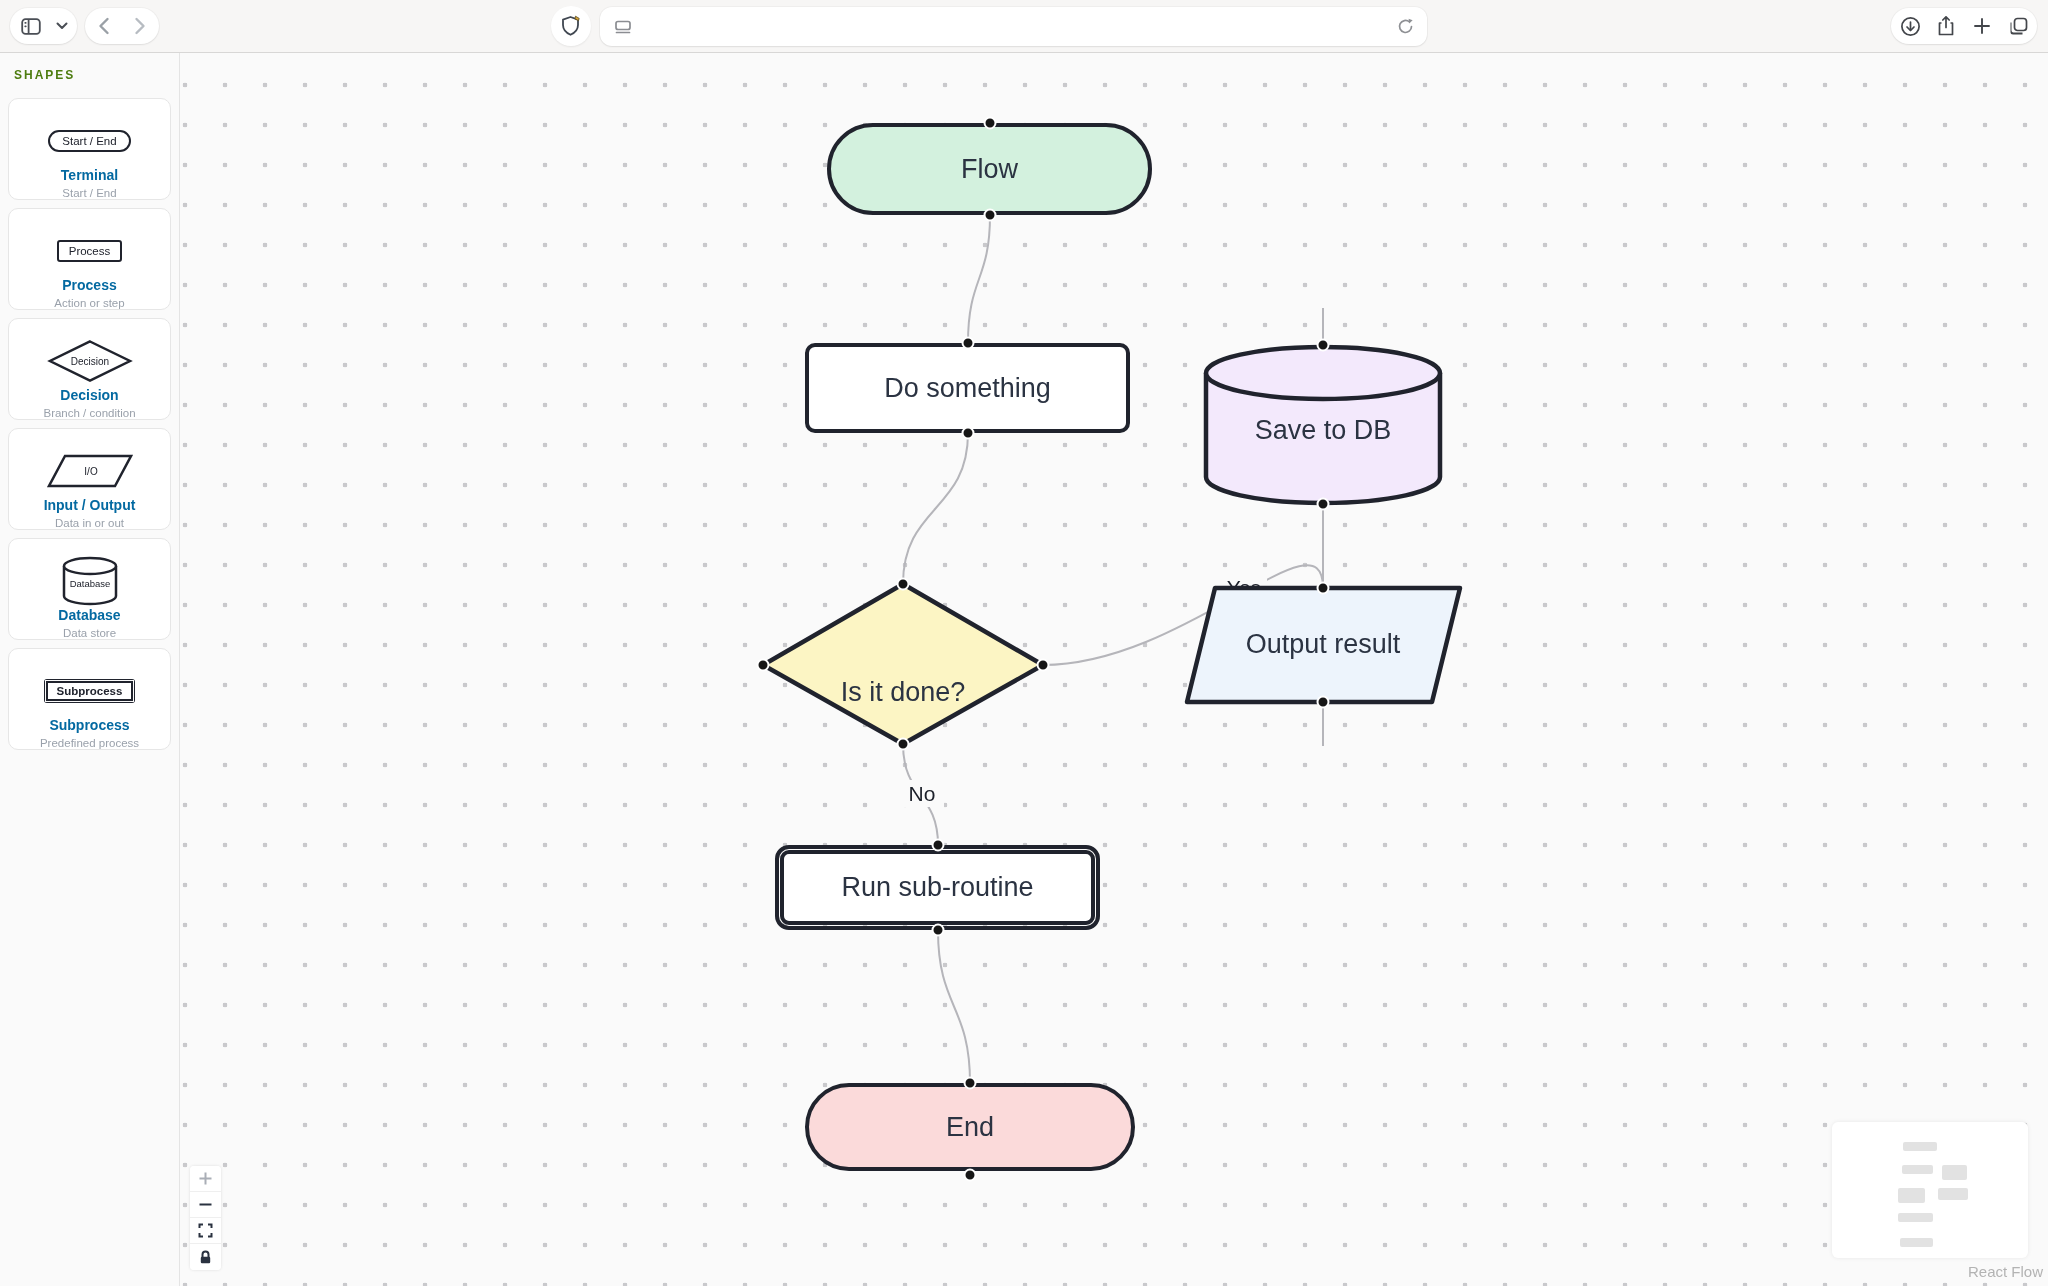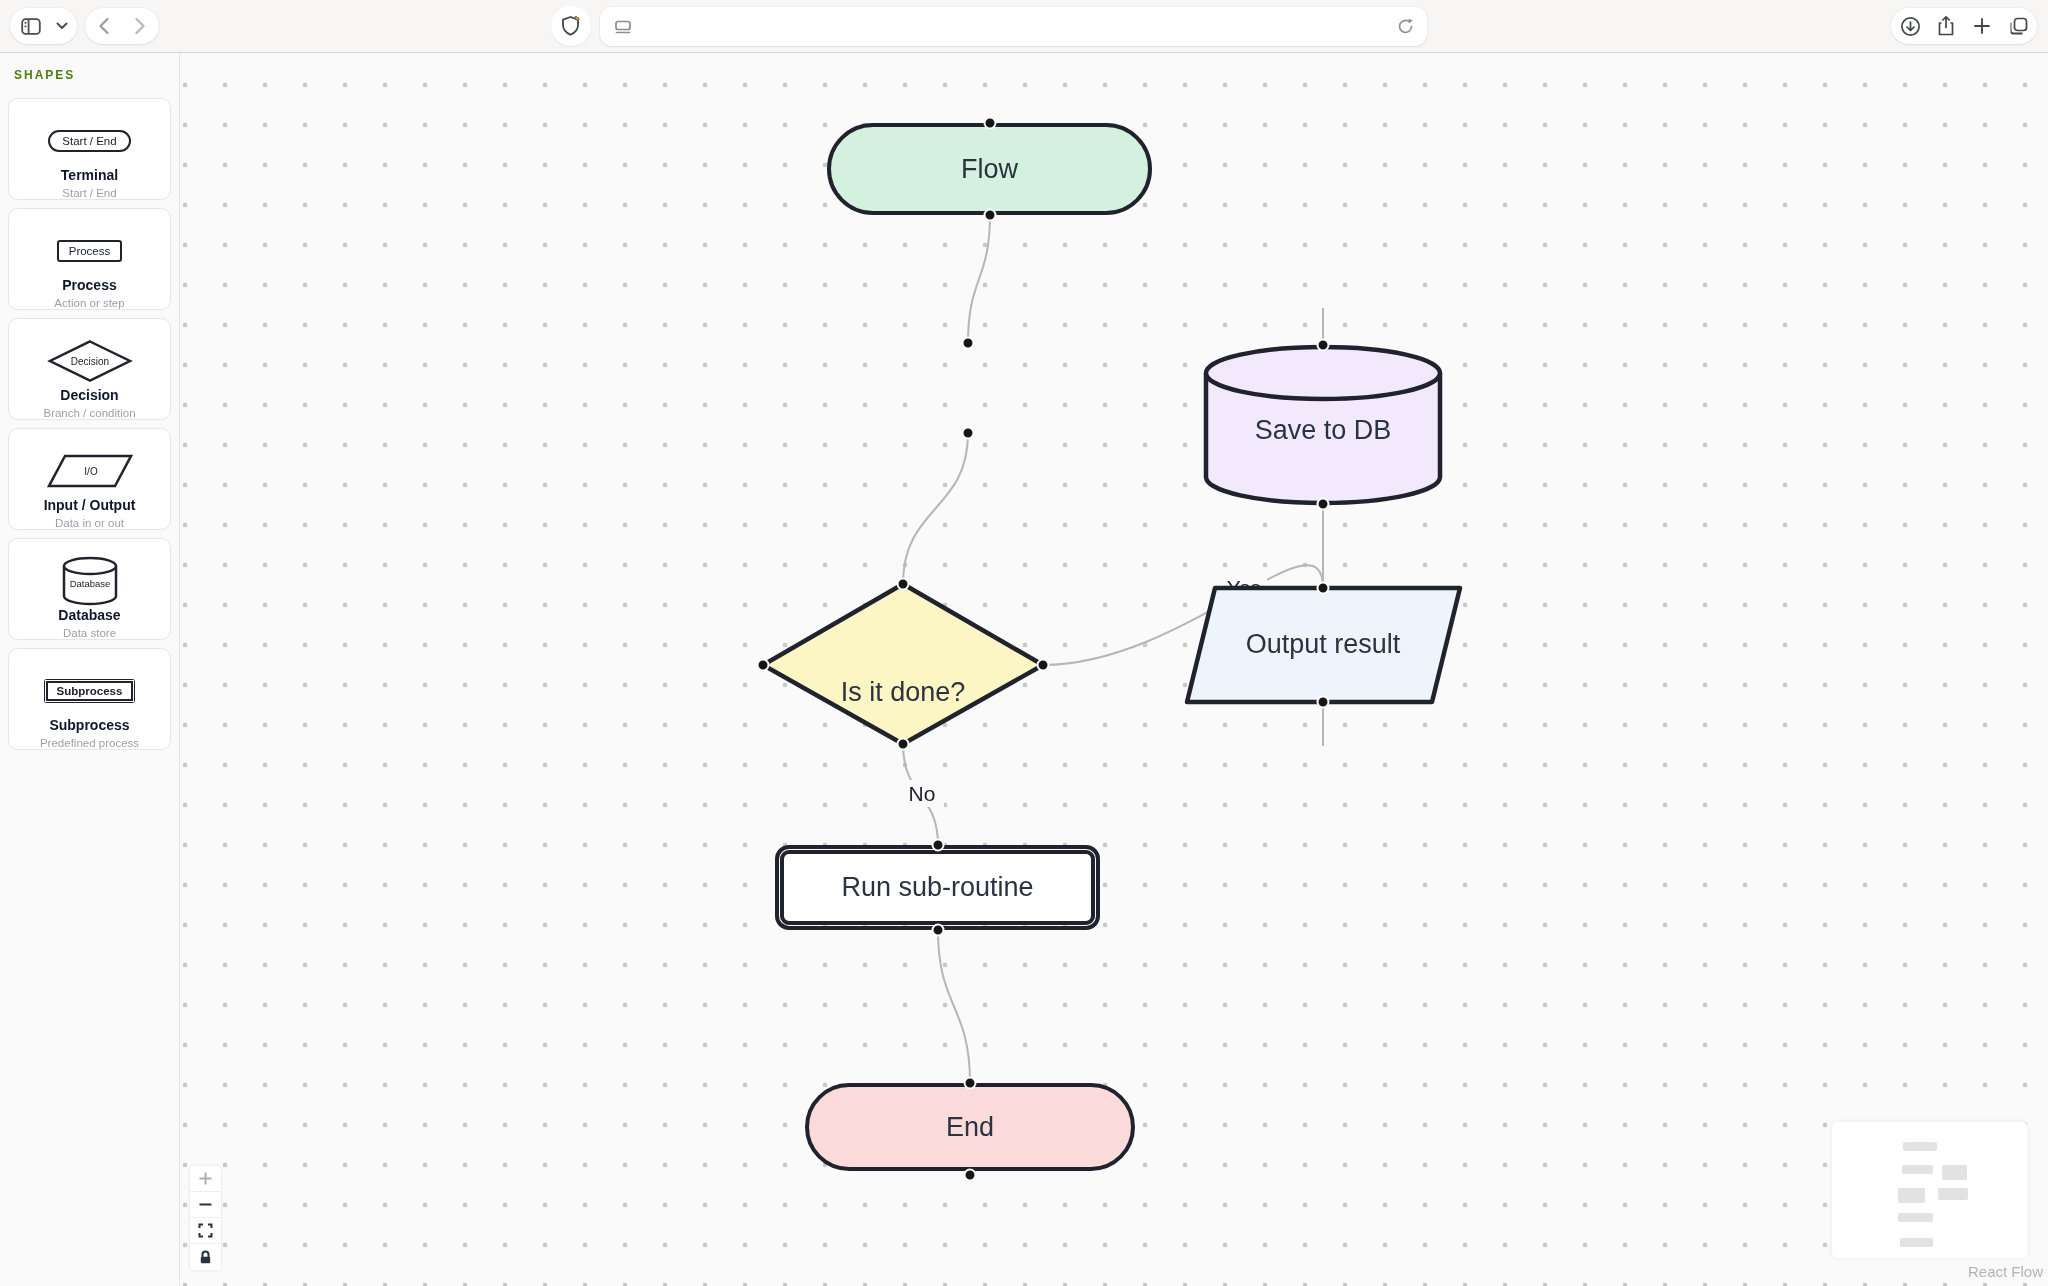--- a/index.html
+++ b/index.html
@@ -22,21 +22,21 @@
 
   
   .content { position:absolute; top:53px; left:0; right:0; bottom:0; display:flex; }
 
   
   .sidebar { width:180px; background:#fafafa; border-right:1px solid #e4e4e4; padding:15px 8px 0 8px; flex:none; }
   .sidebar-title { font-size:12px; font-weight:700; letter-spacing:2px; color:#4d7c0f; margin:0 0 16px 6px; }
   .shape-card { background:#fff; border:1px solid #e6e6e6; border-radius:10px; height:102px; margin-bottom:8px;
     display:flex; flex-direction:column; align-items:center; justify-content:flex-end; gap:4px; cursor:grab; }
   .pv-wrap { height:44px; display:flex; align-items:center; justify-content:center; }
-  .card-title { font-size:14px; font-weight:700; color:#0f172a; }
+  .card-title { font-size:14px; font-weight:700; color:#0369a1; }
   .card-sub { font-size:11.5px; color:#9aa1ab; }
   .pv-terminal { border:2.5px solid #20232d; border-radius:13px; padding:3px 12px; font-size:11.5px; font-weight:500; color:#20232d; background:#fff; }
   .pv-process { border:2.5px solid #20232d; border-radius:3px; padding:3px 10px; font-size:11.5px; font-weight:500; color:#20232d; background:#fff; }
   .pv-sub { position:relative; border:4px solid #20232d; border-radius:3px; padding:2px 9px; font-size:11.5px; font-weight:600; color:#20232d; background:#fff; }
   .pv-sub::after { content:""; position:absolute; inset:-3px; border:1px solid #fafafa; pointer-events:none; }
 
   
   .canvas { position:relative; flex:1; height:1233px; background:#fafafa;
     background-image:radial-gradient(#c9c9cc 2.2px, transparent 2.6px);
     background-size:40px 40px; background-position:25px 12px; overflow:hidden; }
@@ -237,20 +237,23 @@
         <g>
           <path d="M1026,320 L1026,424 A117,26 0 0 0 1260,424 L1260,320" fill="#f3e9fc" stroke="#20232d" stroke-width="4.5"></path>
           <ellipse cx="1143" cy="320" rx="117" ry="26" fill="#f3e9fc" stroke="#20232d" stroke-width="4.5"></ellipse>
         </g>
       </svg>
 
       <div class="node" style="left:647px;top:70px;width:325px;height:92px;border-radius:46px;background:#d3f1de;">
         <span>Flow</span>
       </div>
 
+      <div class="node" style="left:625px;top:290px;width:325px;height:90px;border-radius:10px;background:#ffffff;">
+        <span>Do something</span>
+      </div>
 
       <div class="node" style="left:600px;top:797px;width:315px;height:75px;border-radius:9px;background:#ffffff;outline:4px solid #20232d;outline-offset:1px;">
         <span>Run sub-routine</span>
       </div>
 
       <div class="node" style="left:625px;top:1030px;width:330px;height:88px;border-radius:46px;background:#fbdada;">
         <span>End</span>
       </div>
 
       <div class="shape-label" style="left:1026px;top:362px;width:234px;">Save to DB</div>

